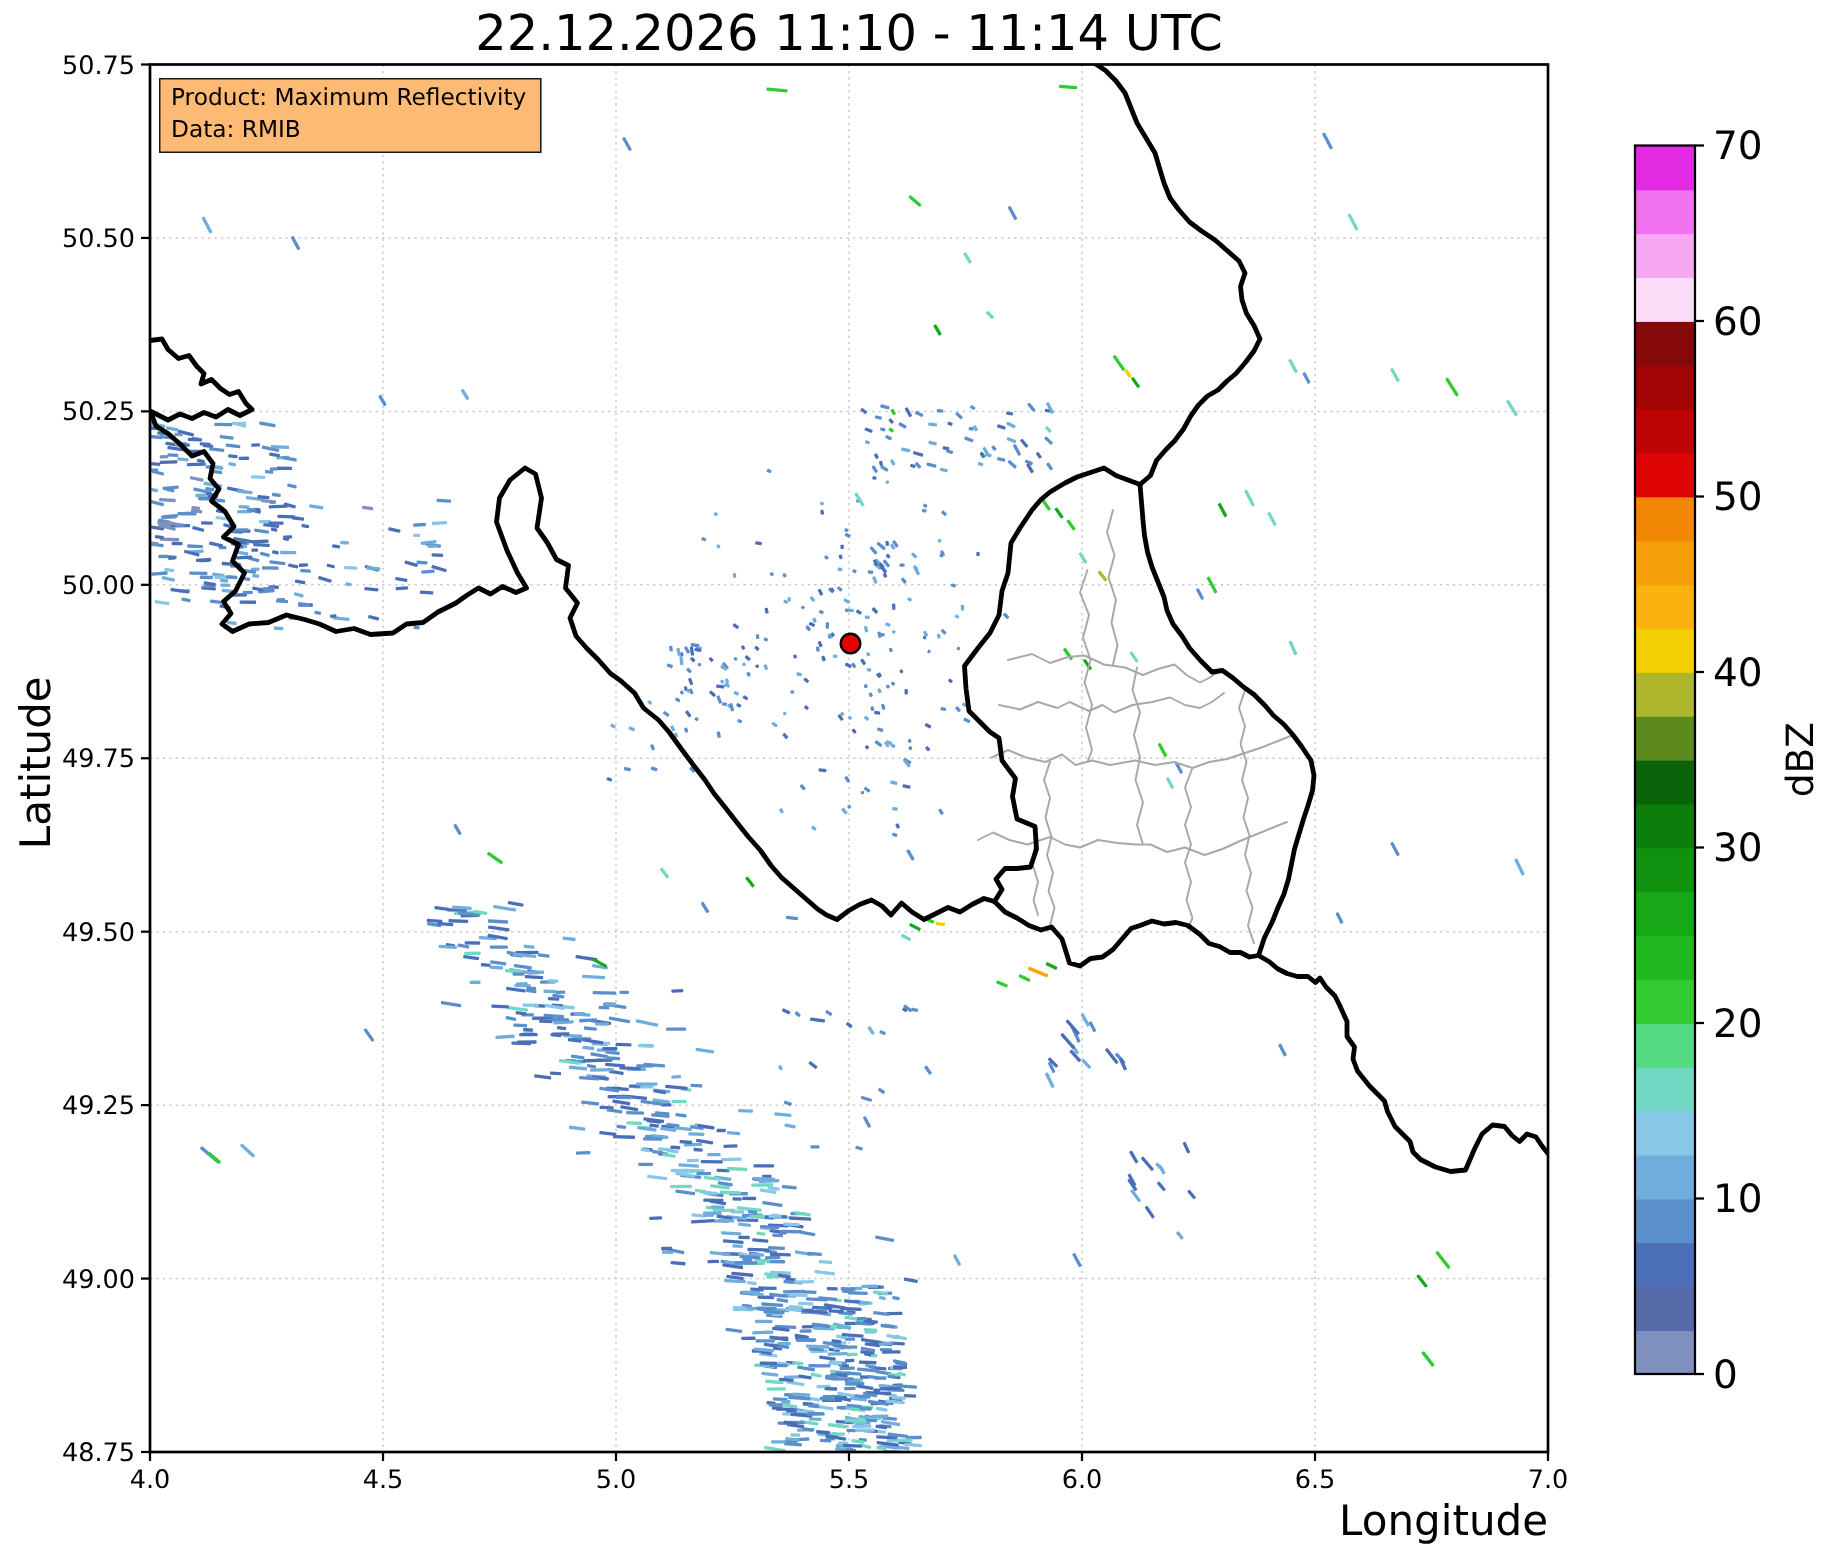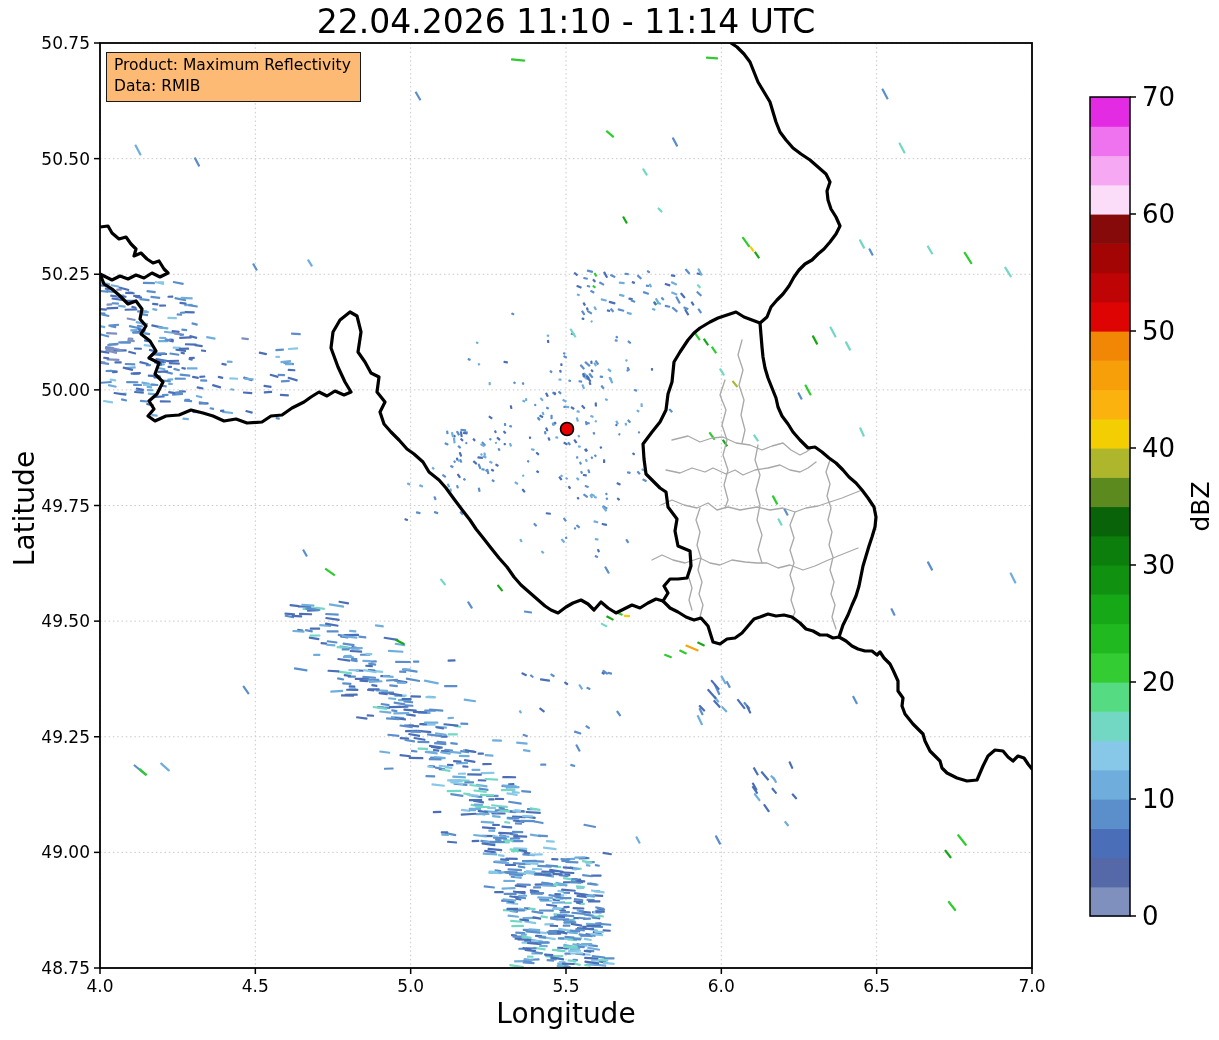--- a/index.html
+++ b/index.html
@@ -4,21 +4,21 @@
 <style>
   html,body{margin:0;padding:0;background:#fff;}
   .fig{position:relative;width:1219px;height:1040px;background:#ffffff;
        font-family:"DejaVu Sans","Liberation Sans",sans-serif;color:#000;overflow:hidden;}
   .fig svg{position:absolute;left:0;top:0;}
   .title{position:absolute;left:100px;top:3px;width:932px;text-align:center;
          font-size:33px;line-height:38px;white-space:nowrap;}
   .legendbox{position:absolute;left:106px;top:52px;background:#fdba74;
              border:1.5px solid #1a1a1a;padding:2px 9px 4px 7px;z-index:5;}
   .legendbox div{font-size:15.5px;line-height:21px;white-space:nowrap;}
-  .xlabel{position:absolute;left:100px;top:997px;width:932px;text-align:center;font-size:28px;}
+  .xlabel{position:absolute;left:100px;top:997px;width:932px;text-align:right;font-size:28px;}
   .ylabel{position:absolute;left:-36px;top:492px;width:120px;text-align:center;font-size:28px;
           transform:rotate(-90deg);}
   .cbarlabel{position:absolute;left:1158px;top:492px;width:84px;text-align:center;font-size:25px;
           transform:rotate(-90deg);}
 </style>
 </head>
 <body>
 
 <div class="fig">
   <svg id="map-svg" width="1219" height="1040" viewBox="0 0 1219 1040">
@@ -1416,21 +1416,21 @@
         <text x="1142" y="457" text-anchor="start" font-size="26" font-family="'DejaVu Sans','Liberation Sans',sans-serif" fill="#000">40</text>
         <line x1="1130" y1="331" x2="1136" y2="331" stroke="#000" stroke-width="1.5"></line>
         <text x="1142" y="340" text-anchor="start" font-size="26" font-family="'DejaVu Sans','Liberation Sans',sans-serif" fill="#000">50</text>
         <line x1="1130" y1="214" x2="1136" y2="214" stroke="#000" stroke-width="1.5"></line>
         <text x="1142" y="223" text-anchor="start" font-size="26" font-family="'DejaVu Sans','Liberation Sans',sans-serif" fill="#000">60</text>
         <line x1="1130" y1="97" x2="1136" y2="97" stroke="#000" stroke-width="1.5"></line>
         <text x="1142" y="106" text-anchor="start" font-size="26" font-family="'DejaVu Sans','Liberation Sans',sans-serif" fill="#000">70</text>
       </g>
     </svg>
 
-  <div class="title">22.04.2026 11:10 - 11:14 UTC</div>
+  <div class="title">22.12.2026 11:10 - 11:14 UTC</div>
 
   <div class="legendbox">
     <div>Product: Maximum Reflectivity</div>
     <div>Data: RMIB</div>
   </div>
 
   <div class="xlabel">Longitude</div>
   <div class="ylabel">Latitude</div>
   <div class="cbarlabel">dBZ</div>
 </div>

